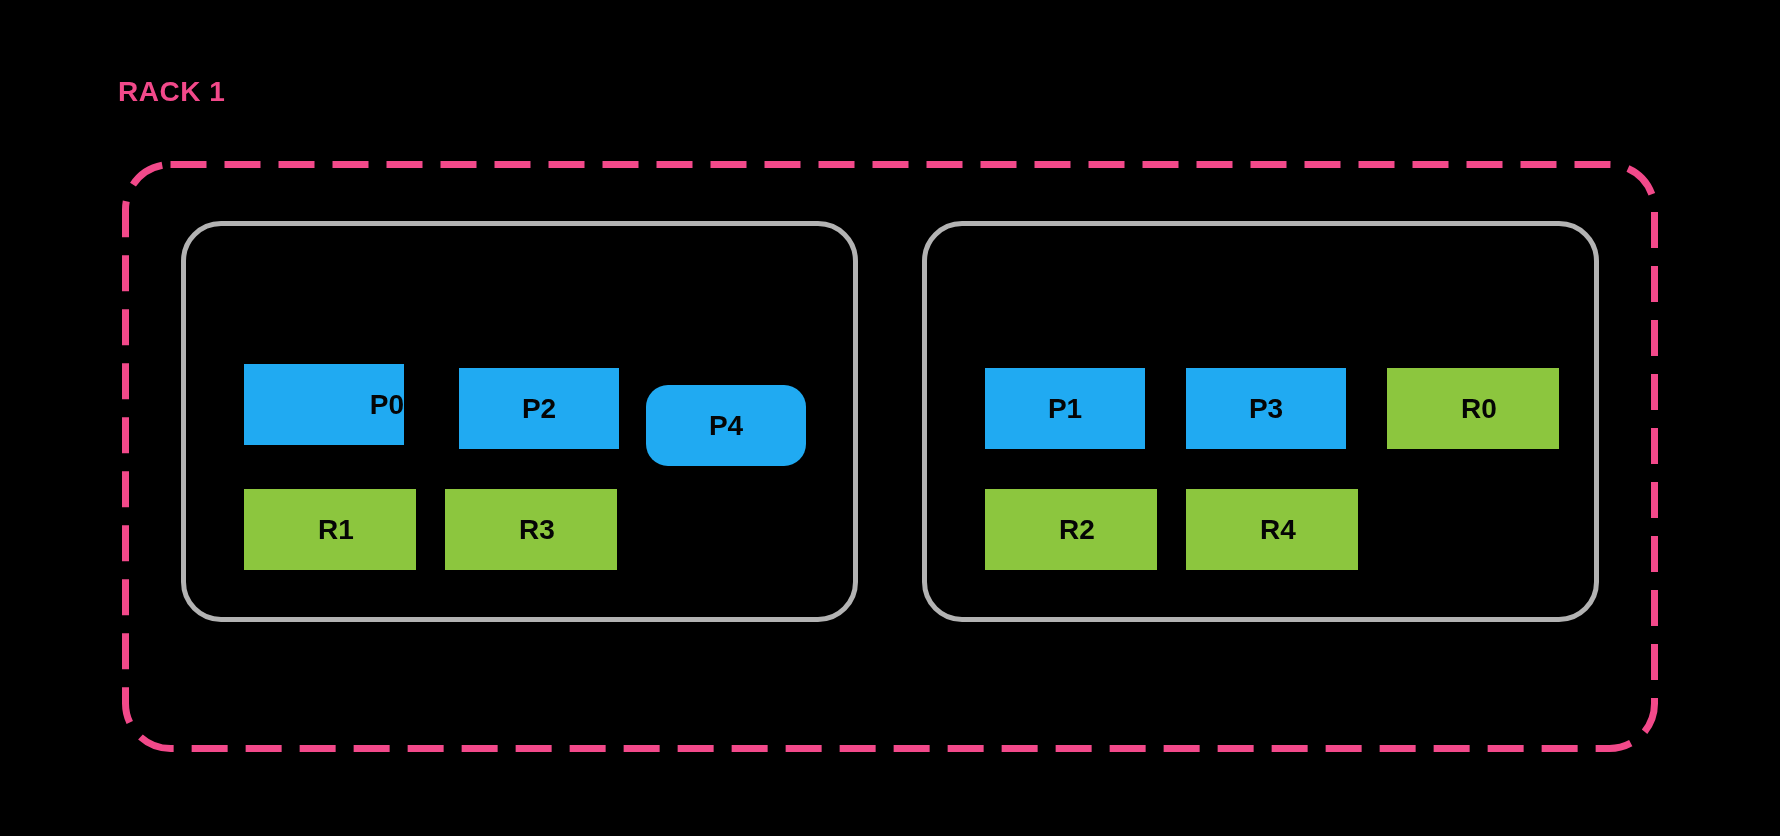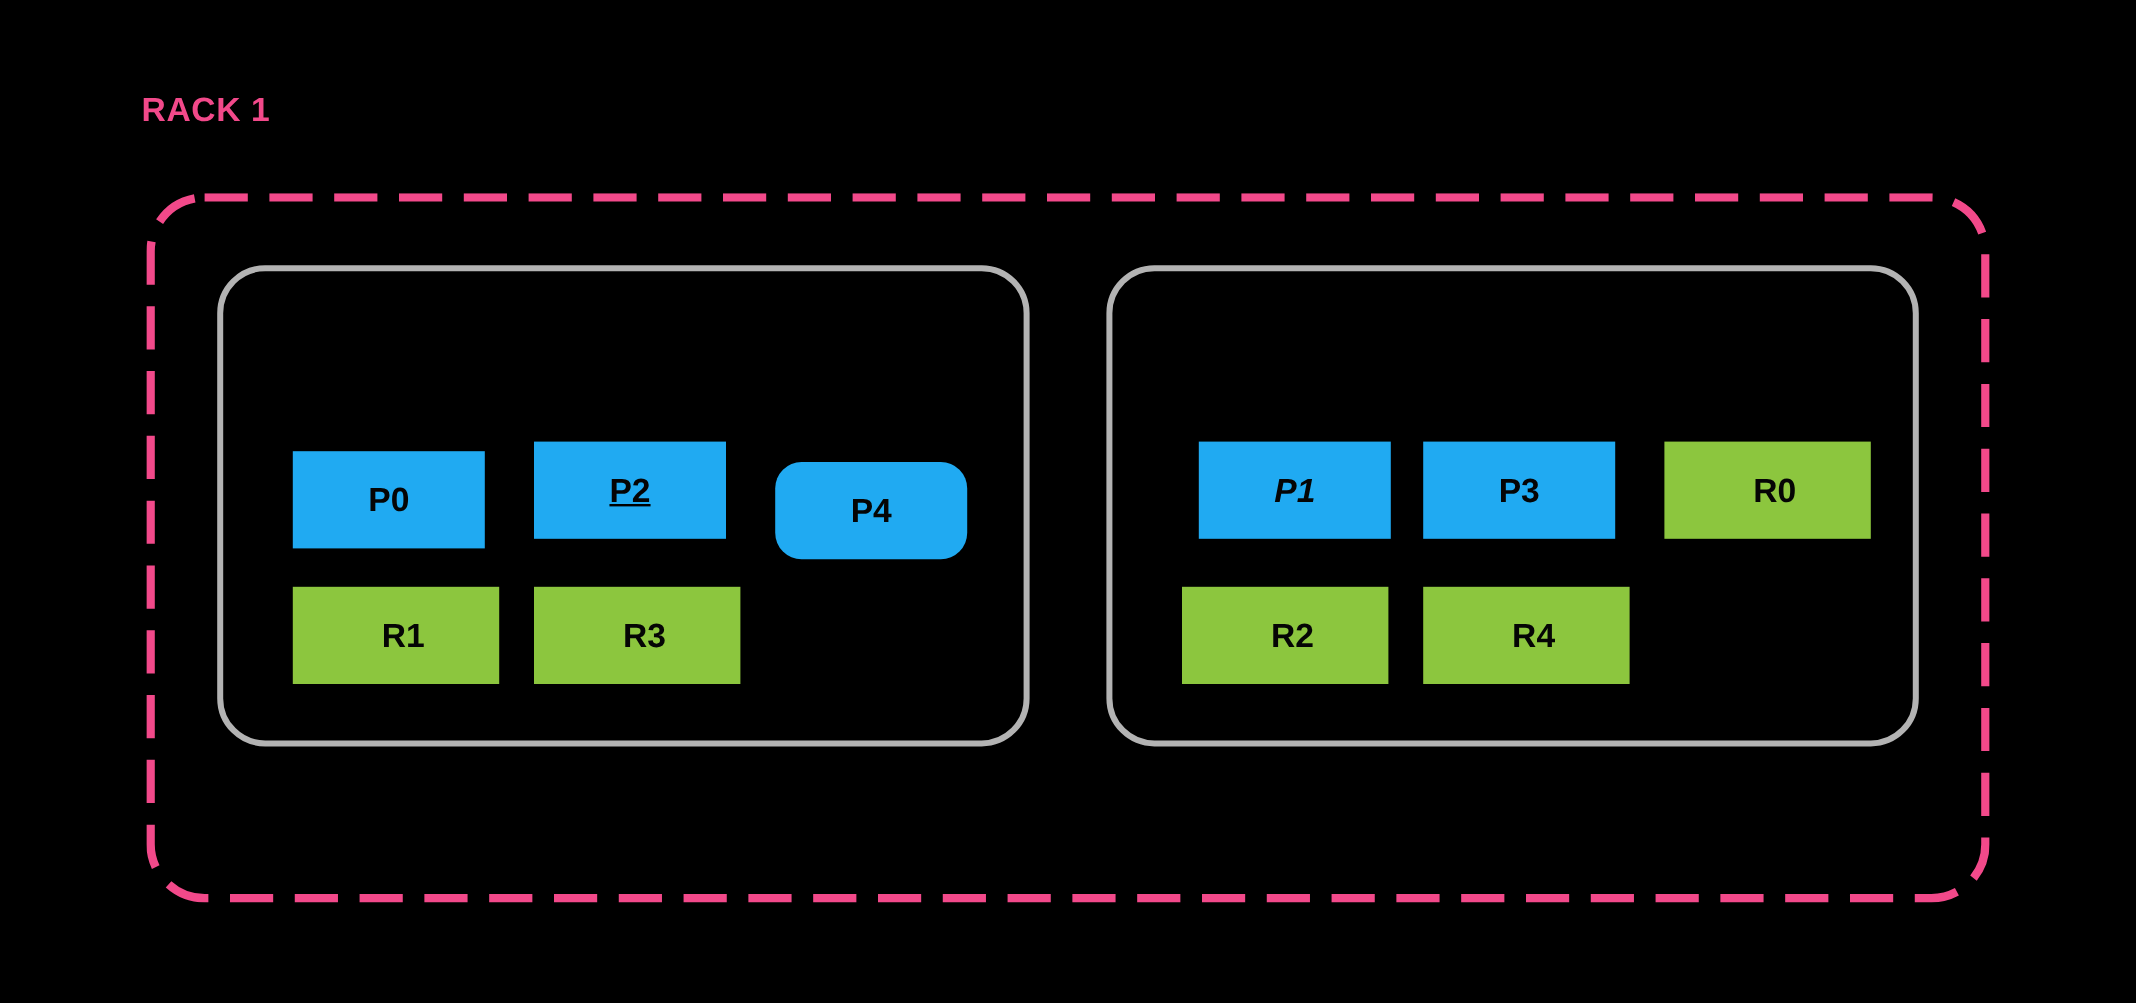--- a/index.html
+++ b/index.html
@@ -63,39 +63,39 @@
 
 <div class="canvas">
 
   <div class="rack-label">RACK 1</div>
 
   <svg class="rack-boundary" width="1536" height="591" viewBox="0 0 1536 591">
     <rect x="3.5" y="3.5" width="1529" height="584" rx="45" ry="45" fill="none" style="stroke: var(--rack-accent, #F2498A);" stroke-width="7" stroke-dasharray="36 18"></rect>
   </svg>
 
   <div class="node-box left">
-      <div class="chip chip-blue" style="left: 58px; top: 150px;">
+      <div class="chip chip-blue" style="left: 58px; top: 138px; justify-content: flex-end;">
         <span>P0</span>
       </div>
-      <div class="chip chip-blue" style="left: 259px; top: 142px; text-decoration: underline;">
+      <div class="chip chip-blue" style="left: 273px; top: 142px;">
         <span>P2</span>
       </div>
       <div class="chip chip-blue" style="left: 460px; top: 159px; border-radius: 22px;">
         <span>P4</span>
       </div>
       <div class="chip chip-green" style="left: 58px; top: 263px;">
         <span>R1</span>
       </div>
       <div class="chip chip-green" style="left: 259px; top: 263px;">
         <span>R3</span>
       </div>
     </div>
 
   <div class="node-box right">
-      <div class="chip chip-blue" style="left: 72px; top: 142px; font-style: italic;">
+      <div class="chip chip-blue" style="left: 58px; top: 142px;">
         <span>P1</span>
       </div>
       <div class="chip chip-blue" style="left: 259px; top: 142px;">
         <span>P3</span>
       </div>
       <div class="chip chip-green" style="left: 460px; top: 142px;">
         <span>R0</span>
       </div>
       <div class="chip chip-green" style="left: 58px; top: 263px; text-align: right;">
         <span>R2</span>

